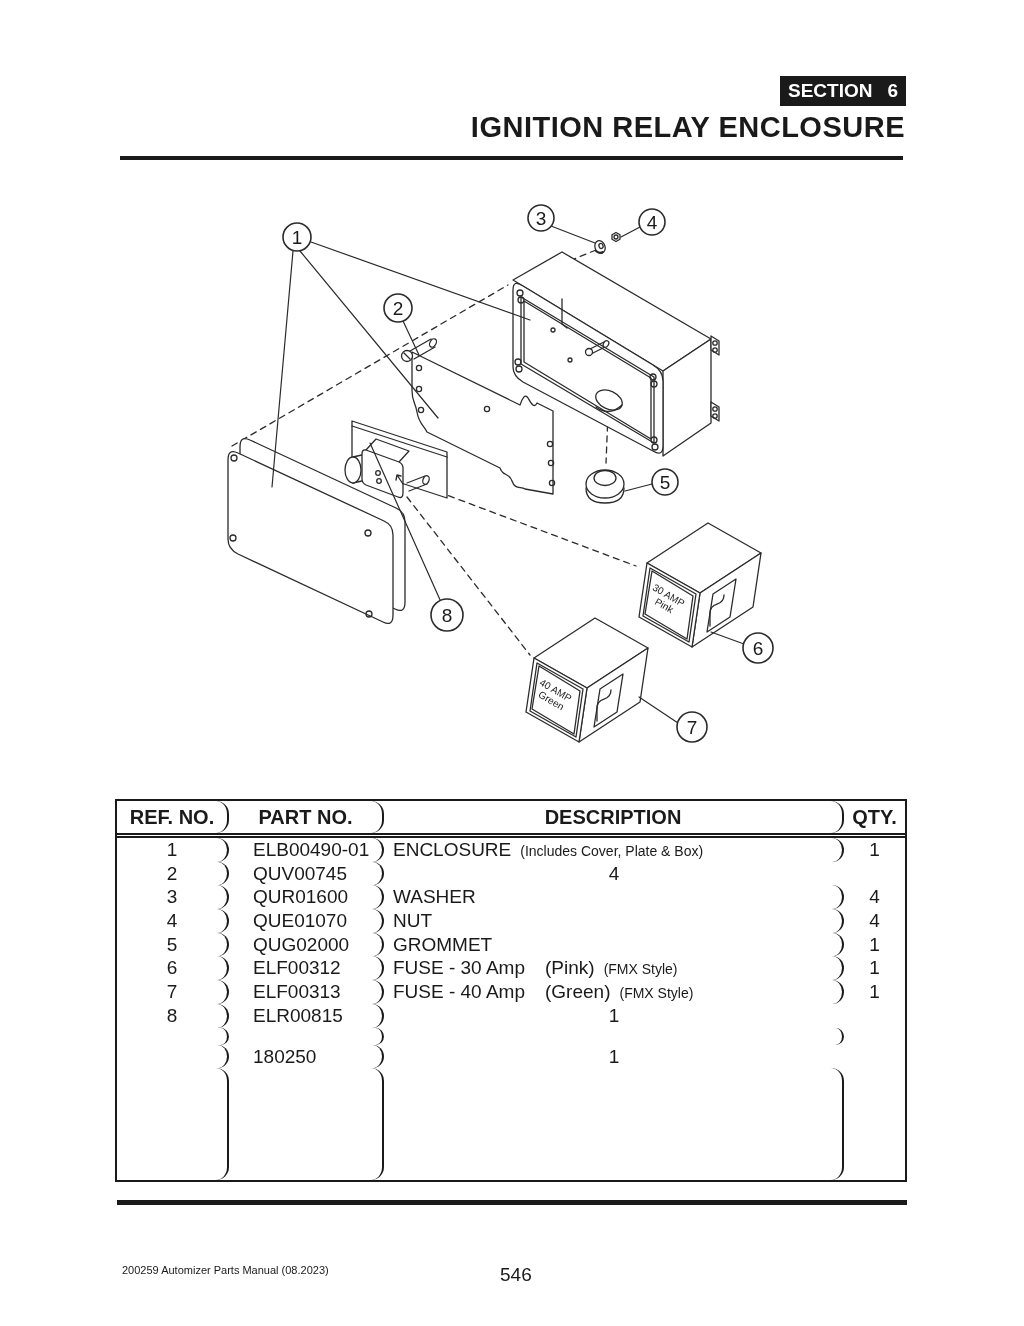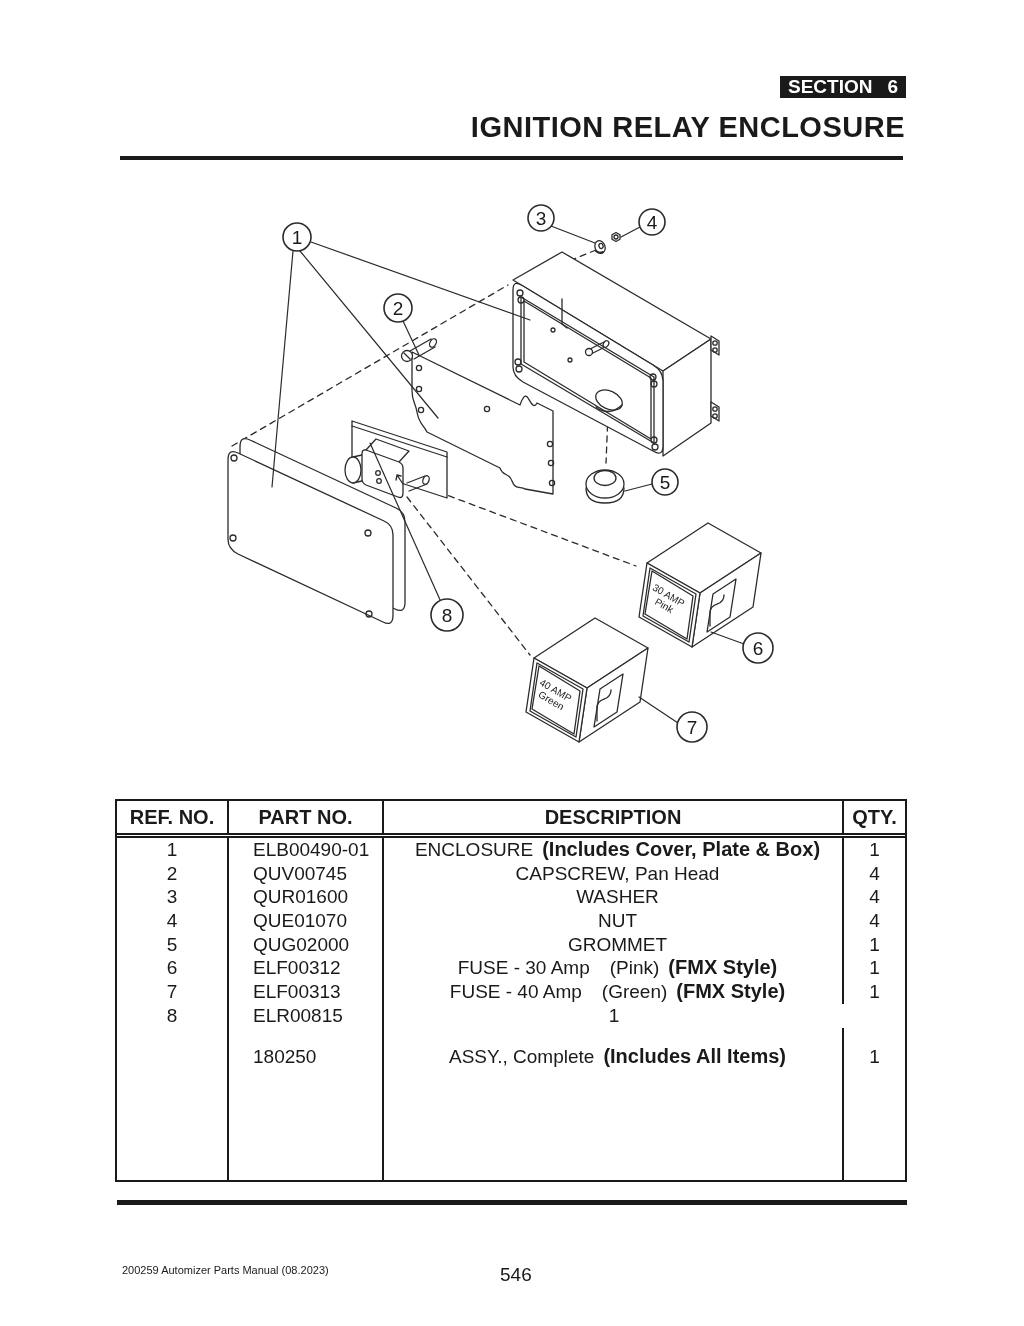--- a/index.html
+++ b/index.html
@@ -2,56 +2,56 @@
 <html><head>
 <meta charset="utf-8">
 <style>
   html,body{margin:0;padding:0;}
   body{
     width:1024px;height:1326px;position:relative;background:#ffffff;
     font-family:"Liberation Sans", sans-serif;color:#1a1a1a;overflow:hidden;
   }
   
   .section-badge{
-    position:absolute;left:780px;top:76px;width:126px;height:22px;
+    position:absolute;left:780px;top:76px;width:126px;height:30px;
     background:#1a1a1a;color:#fff;display:flex;align-items:center;
     justify-content:space-between;padding:0 8px;box-sizing:border-box;
     font-size:19px;font-weight:bold;
   }
   .page-title{
     position:absolute;right:119px;top:111px;
     font-size:29px;font-weight:bold;letter-spacing:.5px;white-space:nowrap;text-align:right;
   }
   .title-rule{position:absolute;left:120px;top:156px;width:783px;height:4px;background:#1a1a1a;}
   
   .diagram{position:absolute;left:0;top:168px;width:1024px;height:612px;}
   .diagram svg{display:block;}
   
   .ptable{
     position:absolute;left:115px;top:799px;width:792px;height:383px;
     border:2px solid #1a1a1a;box-sizing:border-box;
     display:flex;flex-direction:column;
   }
   .trow{display:grid;grid-template-columns:112px 155px 460px 1fr;}
-  .cell{box-sizing:border-box;}
+  .cell{box-sizing:border-box;border-radius:13px;}
   .cell.b{border-right:2px solid #1a1a1a;}
   .thead{height:32px;border-bottom:5px double #1a1a1a;}
   .thead .cell{
     display:flex;align-items:center;justify-content:center;
     font-size:20px;font-weight:bold;
   }
   .body-rows{display:flex;flex-direction:column;flex:1;}
   .drow{flex:0 0 23.7px;}
   .drow .cell{height:23.7px;line-height:23.7px;font-size:19px;overflow:visible;white-space:nowrap;}
   .c-ref{text-align:center;}
   .c-part{padding-left:24px;}
-  .c-desc{padding-left:9px;display:flex;align-items:baseline;justify-content:center;}
+  .c-desc{padding-left:9px;display:flex;align-items:baseline;}
   .c-qty{text-align:center;}
   .desc-mid{margin-left:20px;}
-  .desc-note{margin-left:9px;font-size:20px;font-weight:bold;}
+  .desc-note{margin-left:9px;font-size:14px;}
   .spacer-row{flex:0 0 17px;}
   .filler-row{flex:1 1 auto;}
   
   .bottom-rule{position:absolute;left:117px;top:1200px;width:790px;height:5px;background:#1a1a1a;}
   .footer-left{position:absolute;left:122px;top:1264px;font-size:11px;}
   .footer-page{position:absolute;left:500px;top:1264px;font-size:19px;}
 </style>
 </head>
 <body>
 
@@ -259,24 +259,20 @@
       <span class="desc-main">ENCLOSURE</span>
 
       <span class="desc-note">(Includes Cover, Plate &amp; Box)</span>
     </div>
     <div class="cell c-qty">1</div>
   </div>
 
   <div class="trow drow">
     <div class="cell b c-ref">2</div>
     <div class="cell b c-part">QUV00745</div>
-    <div class="cell b c-desc">
-      <span class="desc-main">CAPSCREW, Pan Head</span>
-
-    </div>
     <div class="cell c-qty">4</div>
   </div>
 
   <div class="trow drow">
     <div class="cell b c-ref">3</div>
     <div class="cell b c-part">QUR01600</div>
     <div class="cell b c-desc">
       <span class="desc-main">WASHER</span>
 
     </div>
@@ -332,25 +328,20 @@
   </div>
 <div class="trow spacer-row">
         <div class="cell b"></div>
         <div class="cell b"></div>
         <div class="cell b"></div>
         <div class="cell"></div>
       </div>
   <div class="trow drow">
     <div class="cell b c-ref"></div>
     <div class="cell b c-part">180250</div>
-    <div class="cell b c-desc">
-      <span class="desc-main">ASSY., Complete</span>
-
-      <span class="desc-note">(Includes All Items)</span>
-    </div>
     <div class="cell c-qty">1</div>
   </div>
 <div class="trow filler-row">
         <div class="cell b"></div>
         <div class="cell b"></div>
         <div class="cell b"></div>
         <div class="cell"></div>
       </div>
     </div>
 </div>

